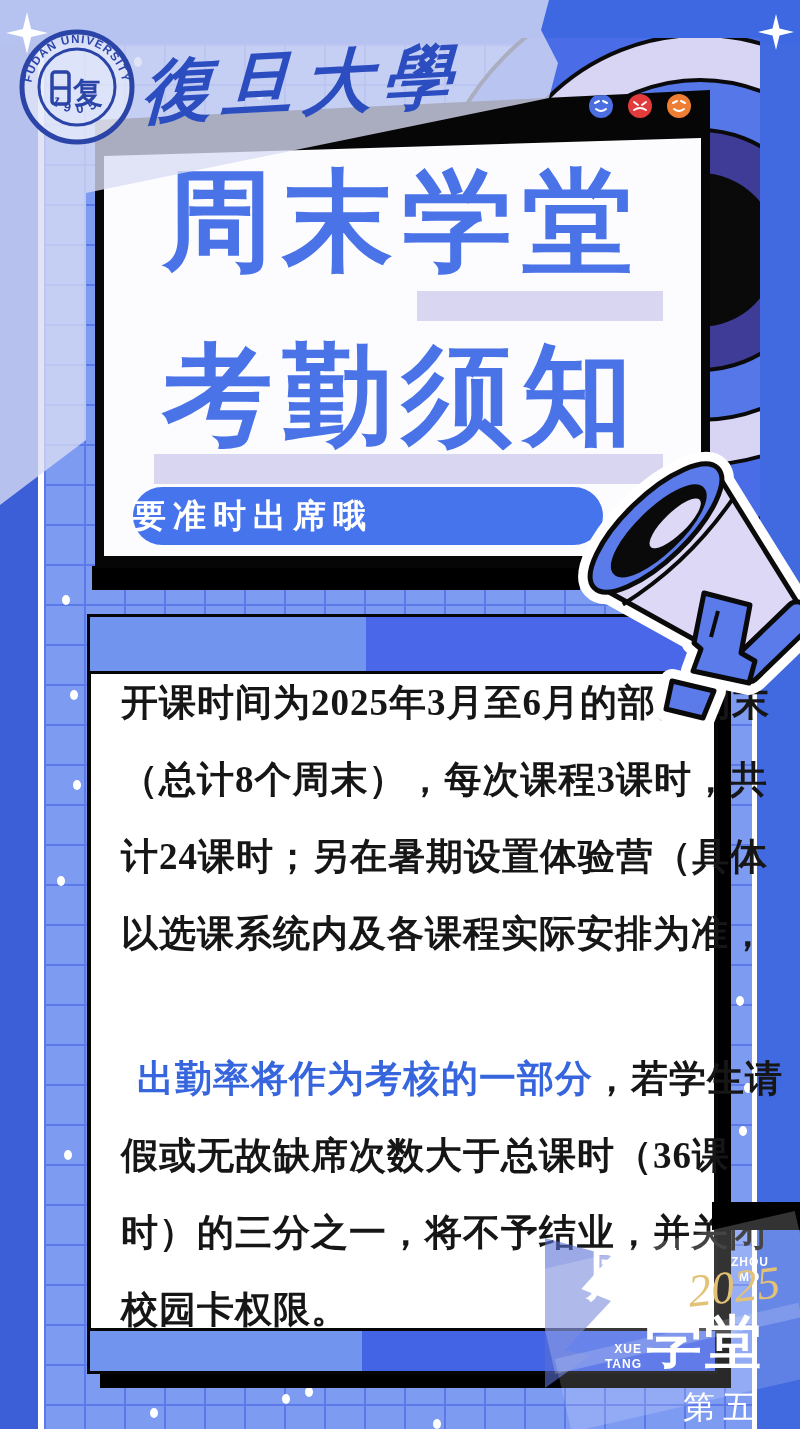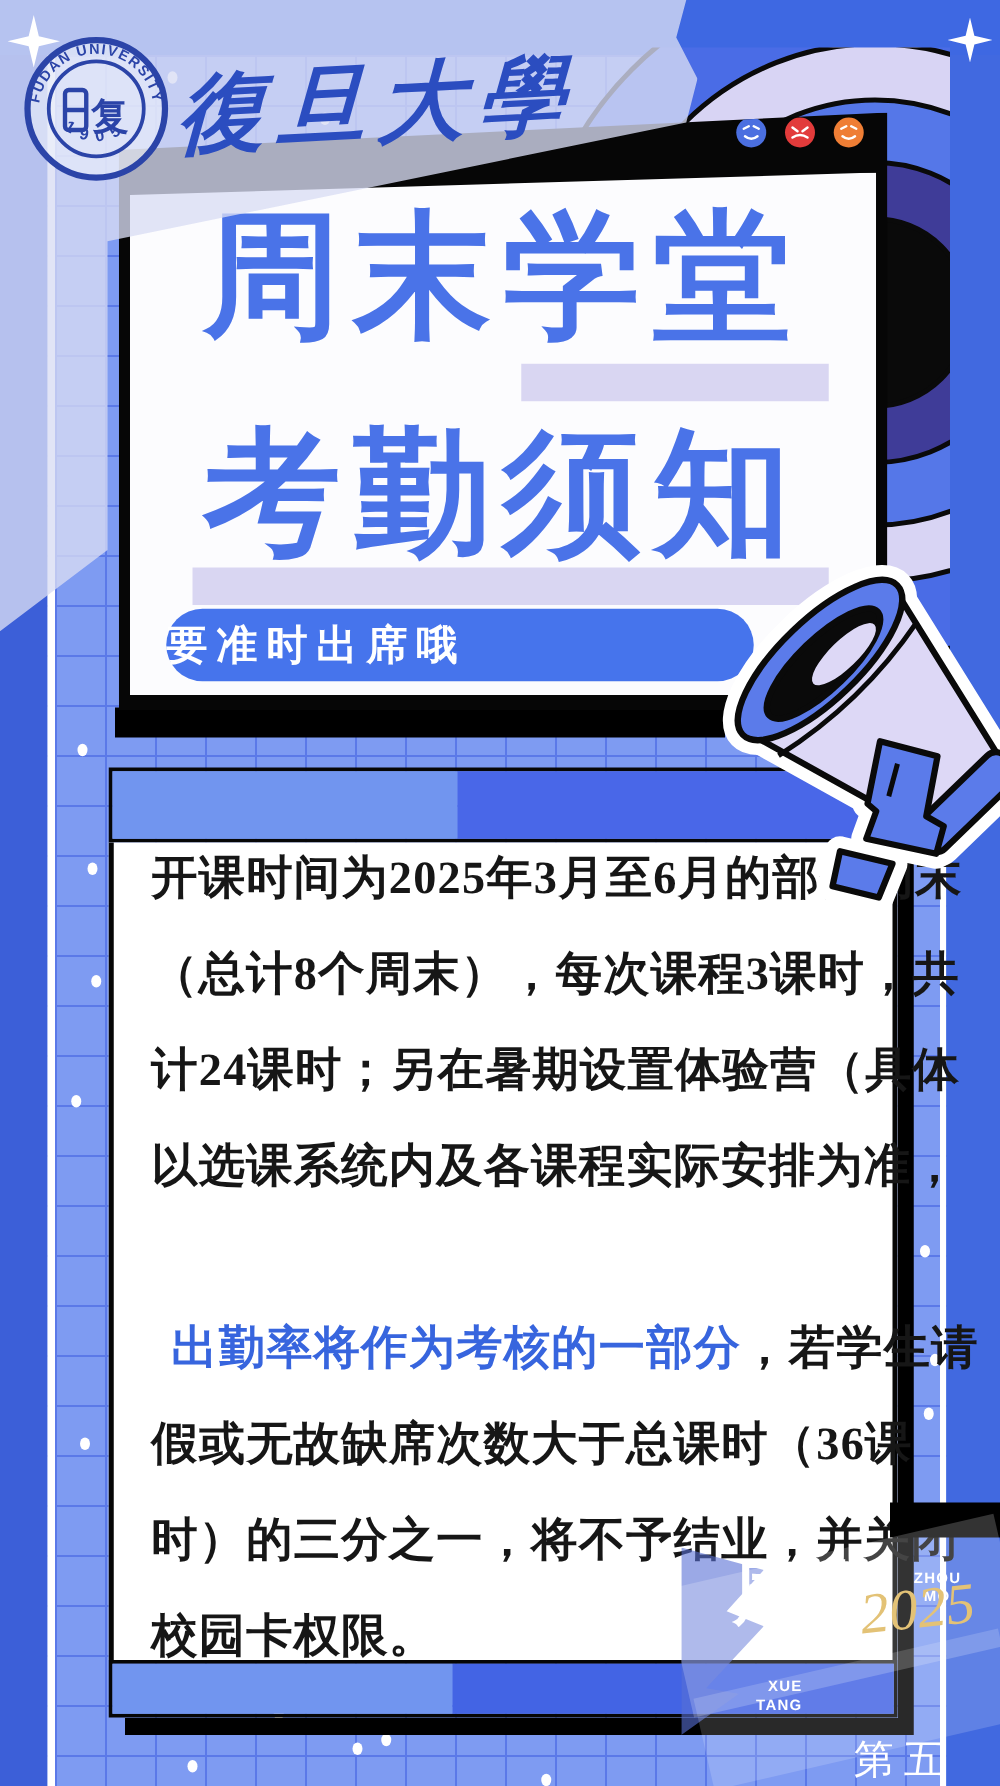--- a/index.html
+++ b/index.html
@@ -236,19 +236,20 @@
   <div class="abs logo-black-bar"></div>
   <div class="abs logo-jag"></div>
   <div class="abs logo-wash1"></div>
   <div class="abs logo-wash2"></div>
   <div class="logo-zh" style="left:586px;top:1248px">周末</div>
   <div class="logo-en" style="left:731px;top:1255px">
     <div>ZHOU</div>
     <div style="padding-left:8px">MO</div>
   </div>
   <div class="logo-year">2025</div>
+  <div class="logo-zh" style="left:646px;top:1314px">学堂</div>
   <div class="logo-en" style="left:598px;top:1342px;text-align:right;width:44px">
     <div>XUE</div>
     <div>TANG</div>
   </div>
   <div class="logo-edition">第五期</div>
 
 </div>
 
 </body></html>

